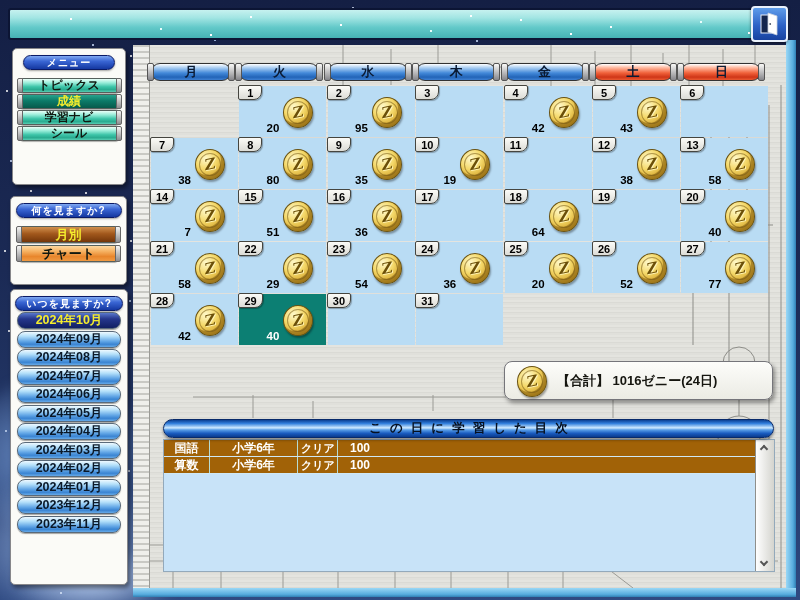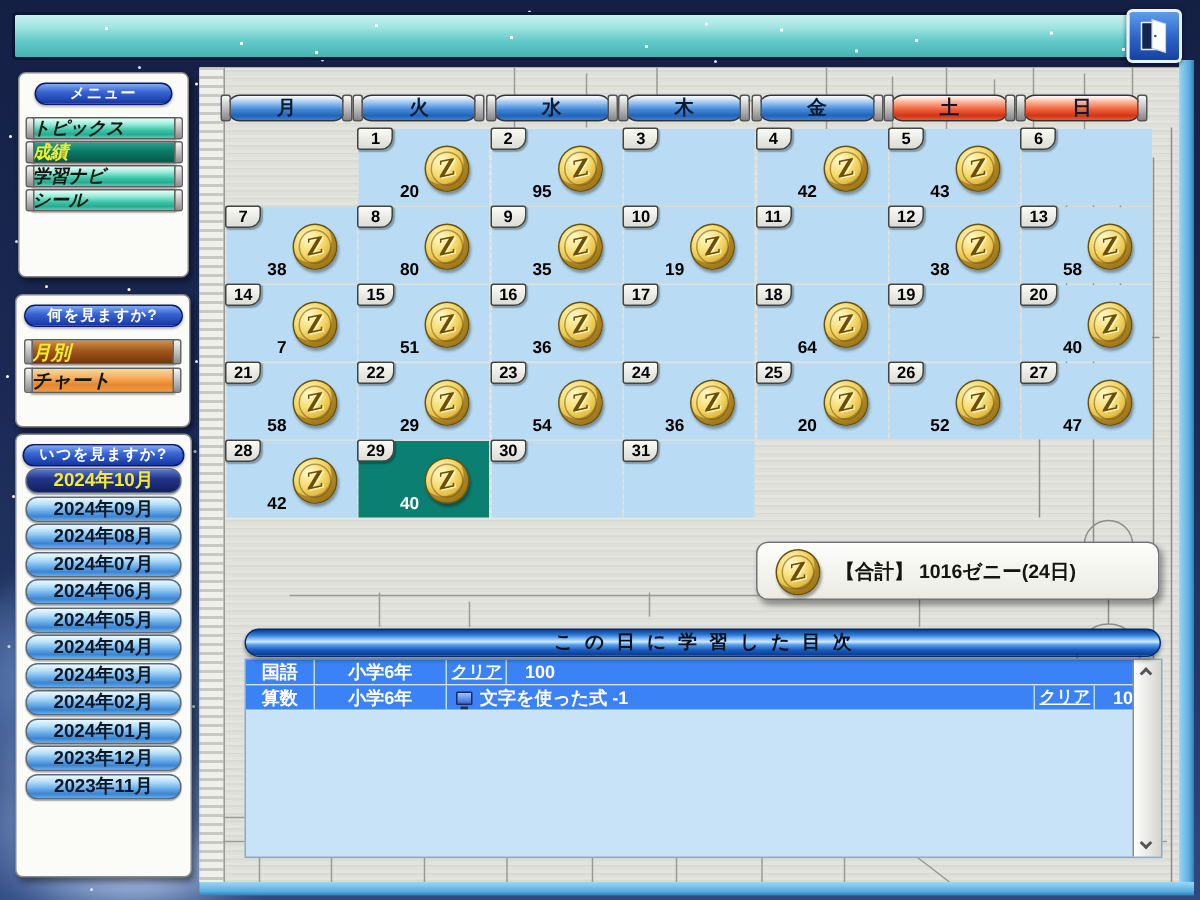--- a/index.html
+++ b/index.html
@@ -46,22 +46,22 @@
   
   .panel { background:#fbfbf7; border:1px solid #87878a; border-radius:5px;
     box-shadow:2px 3px 4px rgba(0,0,0,.45); }
   #menu-panel  { left:12px; top:48px;  width:114px; height:137px; }
   #view-panel  { left:10px; top:196px; width:117px; height:89px;  }
   #month-panel { left:10px; top:289px; width:118px; height:296px; }
   .ovaltitle { height:15px; border-radius:9px; border:1px solid #0a1a66; color:#fff; font-size:10px;
     font-weight:bold; text-align:center; line-height:13px; letter-spacing:1px; margin:6px auto 8px;
     background:linear-gradient(180deg,#81aaf2 0%,#3a66d4 40%,#1437a0 100%); box-shadow:0 1px 2px rgba(0,0,0,.35); }
   .sbtn { position:relative; width:97px; height:15px; margin:0 auto 1px; border:1px solid #55605c;
-    border-radius:2px; line-height:13px; font-size:12px; font-weight:bold; color:#101810;
-    cursor:pointer; box-shadow:0 1px 1px rgba(0,0,0,.3);font-style:italic; }
+    border-radius:2px; text-align:center; line-height:13px; font-size:12px; font-weight:bold; color:#101810;
+    cursor:pointer; box-shadow:0 1px 1px rgba(0,0,0,.3); }
   .sbtn::before,.sbtn::after { content:""; position:absolute; top:-1px; bottom:-1px; width:4px;
     background:linear-gradient(180deg,#f6f6f4,#8d8d8f); border:1px solid #666; }
   .sbtn::before { left:-5px; border-radius:2px 0 0 2px; }
   .sbtn::after  { right:-5px; border-radius:0 2px 2px 0; }
   .teal { background:linear-gradient(180deg,#eafff8 0%,#96ecd8 30%,#3cc4a8 60%,#2aab90 82%,#56cdb2 100%); }
   .teal.sel { background:linear-gradient(180deg,#27a38d 0%,#0c7a68 45%,#075a4b 100%); color:#f4ec2d; }
   .brown { background:linear-gradient(180deg,#d1904e 0%,#a2581c 45%,#73360a 100%); }
   .brown.sel { color:#f4ec2d; }
   .orange { background:linear-gradient(180deg,#fcd8a0 0%,#f6b263 35%,#e8862c 70%,#f09a42 100%); }
   #view-items .sbtn { height:17px; line-height:15px; margin-bottom:2px; font-size:13px; }
@@ -111,27 +111,27 @@
   #total-label { position:absolute; left:52px; top:0; right:4px; line-height:37px;
     font-size:13px; font-weight:bold; color:#15150f; white-space:nowrap; }
 
   
   #table-title-bar { left:30px; top:374px; width:611px; height:19px; border-radius:10px; z-index:2;
     border:1px solid #082a6a; text-align:center; line-height:17px; font-size:12.5px; font-weight:bold;
     color:#06101f; letter-spacing:8px; padding-left:8px; box-shadow:0 2px 3px rgba(0,0,0,.4);
     background:linear-gradient(180deg,#0b3f92 0%,#2f7ddb 20%,#cfeaff 46%,#5a9fe8 58%,#1a5cc0 78%,#0a3a8c 100%); }
   #table-body { left:30px; top:394px; width:612px; height:133px; background:#c8e3f8;
     border:1px solid #93a9bb; z-index:1; overflow:hidden; }
-  .trow { display:flex; height:17px; line-height:16px; background:#3b82f6;
+  .trow { display:flex; height:17px; line-height:16px; background:#a16207;
     border-bottom:1px solid #cfe8f5; color:#fff; font-size:12px; font-weight:bold; cursor:pointer; }
   .tc { border-right:1px solid #b8dcd2; padding:0 3px; white-space:nowrap; overflow:hidden; }
   .c-sub   { width:46px; text-align:center; }
   .c-grade { width:88px; text-align:center; }
   .c-lesson{ flex:1; display:flex; align-items:center; gap:5px; padding-left:6px; }
-  .c-status{ width:40px; text-align:left; font-size:11px;text-decoration:underline; }
+  .c-status{ width:40px; text-align:left; font-size:11px; }
   .c-score { width:44px; text-align:center; border-right:none; }
   .monicon { display:inline-block; width:11px; height:9px; border:1px solid #182a60; border-radius:1px;
     background:linear-gradient(180deg,#9cc4ff,#3a66d0); position:relative; flex:0 0 auto; }
   .monicon::after { content:""; position:absolute; left:2px; top:9px; width:5px; height:2px; background:#2a3142; }
   #table-scrollbar { position:absolute; right:0; top:0; width:19px; height:100%;
     background:linear-gradient(90deg,#ffffff,#d4d4ce); border-left:1px solid #8f8f8b; cursor:pointer; }
   .sarrow { position:absolute; left:0; width:100%; height:16px; cursor:pointer; }
   .sarrow span { position:absolute; left:5px; width:6px; height:6px; border-left:2px solid #555; border-top:2px solid #555; }
   #arrow-up { top:0; }  #arrow-up span { top:6px; transform:rotate(45deg); }
   #arrow-down { bottom:0; } #arrow-down span { bottom:6px; transform:rotate(225deg); }
@@ -346,21 +346,21 @@
         <div class="coin">
           <span class="coinz">Z</span>
         </div>
         <div class="zval">52</div>
       </div>
       <div class="cell" style="left: 548.4px; top: 197px;">
         <div class="daytab">27</div>
         <div class="coin">
           <span class="coinz">Z</span>
         </div>
-        <div class="zval">47</div>
+        <div class="zval">77</div>
       </div>
       <div class="cell" style="left: 18px; top: 249px;">
         <div class="daytab">28</div>
         <div class="coin">
           <span class="coinz">Z</span>
         </div>
         <div class="zval">42</div>
       </div>
       <div class="cell sel" style="left: 106.4px; top: 249px;">
         <div class="daytab">29</div>
@@ -389,24 +389,20 @@
     <div id="table-rows">
         <div class="trow">
           <div class="tc c-sub">国語</div>
           <div class="tc c-grade">小学6年</div>
           <div class="tc c-status">クリア</div>
           <div class="tc c-score">100</div>
         </div>
         <div class="trow">
           <div class="tc c-sub">算数</div>
           <div class="tc c-grade">小学6年</div>
-          <div class="tc c-lesson">
-            <span class="monicon"></span>
-            <span>文字を使った式 -1</span>
-          </div>
           <div class="tc c-status">クリア</div>
           <div class="tc c-score">100</div>
         </div>
       </div>
     <div id="table-scrollbar">
       <div class="sarrow" id="arrow-up">
           <span></span>
         </div>
       <div class="sarrow" id="arrow-down">
           <span></span>

